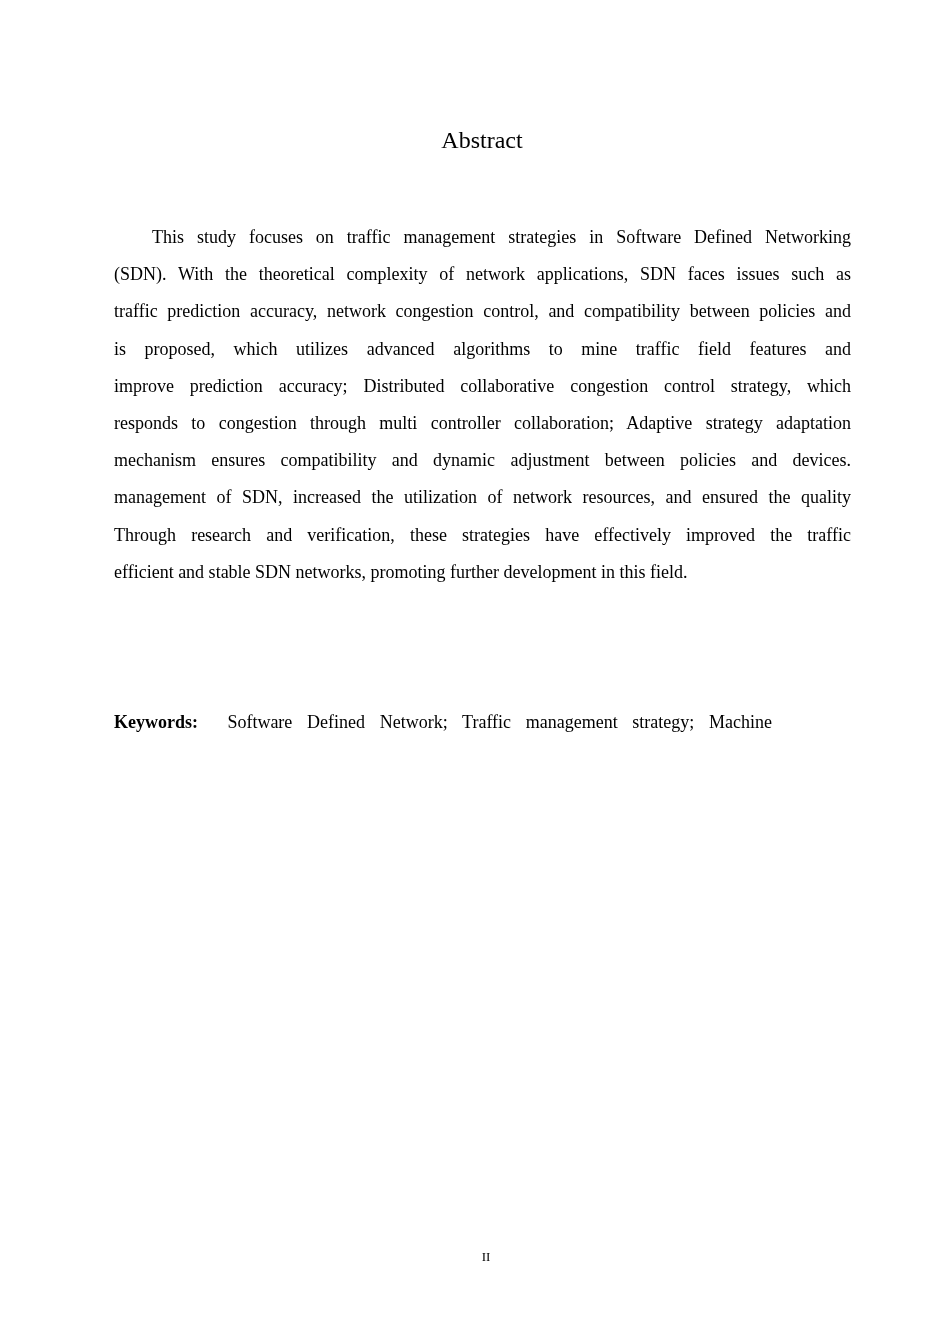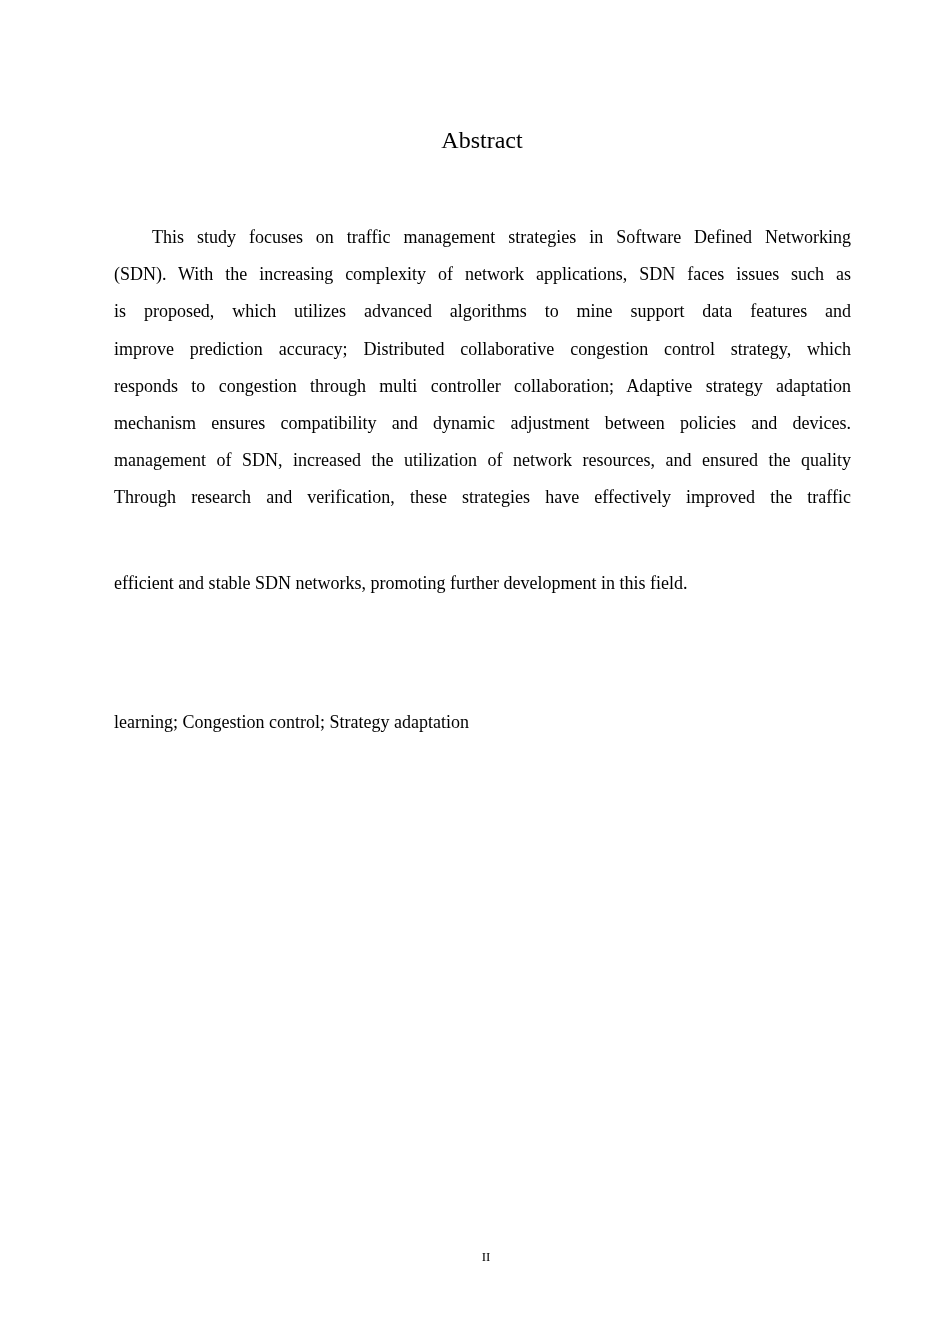--- a/index.html
+++ b/index.html
@@ -50,21 +50,20 @@
       white-space: normal;
       word-spacing: 0;
     }
     .line.first {
       text-indent: 38px;
       font-family: Liberation Serif, serif;
     }
     .line.last {
       text-align: left;
       text-align-last: left;
-      margin-top: 48px;
     }
     .keywords {
       position: absolute;
       left: 114px;
       top: 707px;
       width: 658px;
       font-size: 18px;
     }
     .kw-line {
       display: block;
@@ -92,29 +91,30 @@
   </style>
 </head>
 <body>
 
 <div class="page">
 
   <h1 class="title">Abstract</h1>
 
   <div class="abstract-body">
     <span class="line first">This study focuses on traffic management strategies in Software Defined Networking</span>
-    <span class="line">(SDN). With the increasing complexity of network applications, SDN faces issues such as</span>
-    <span class="line">is proposed, which utilizes advanced algorithms to mine support data features and</span>
+    <span class="line">(SDN). With the theoretical complexity of network applications, SDN faces issues such as</span>
+    <span class="line">traffic prediction accuracy, network congestion control, and compatibility between policies and</span>
+    <span class="line">is proposed, which utilizes advanced algorithms to mine traffic field features and</span>
     <span class="line">improve prediction accuracy; Distributed collaborative congestion control strategy, which</span>
     <span class="line">responds to congestion through multi controller collaboration; Adaptive strategy adaptation</span>
     <span class="line">mechanism ensures compatibility and dynamic adjustment between policies and devices.</span>
     <span class="line">management of SDN, increased the utilization of network resources, and ensured the quality</span>
     <span class="line">Through research and verification, these strategies have effectively improved the traffic</span>
     <span class="line last">efficient and stable SDN networks, promoting further development in this field.</span>
   </div>
 
   <div class="keywords">
-    <span class="kw-line last">learning; Congestion control; Strategy adaptation</span>
+    <span class="kw-line"><span class="kw-label">Keywords:</span>&nbsp;&nbsp;<span>Software Defined Network; Traffic management strategy; Machine</span></span>
   </div>
 
   <div class="page-number">II</div>
 
 </div>
 
 </body></html>

